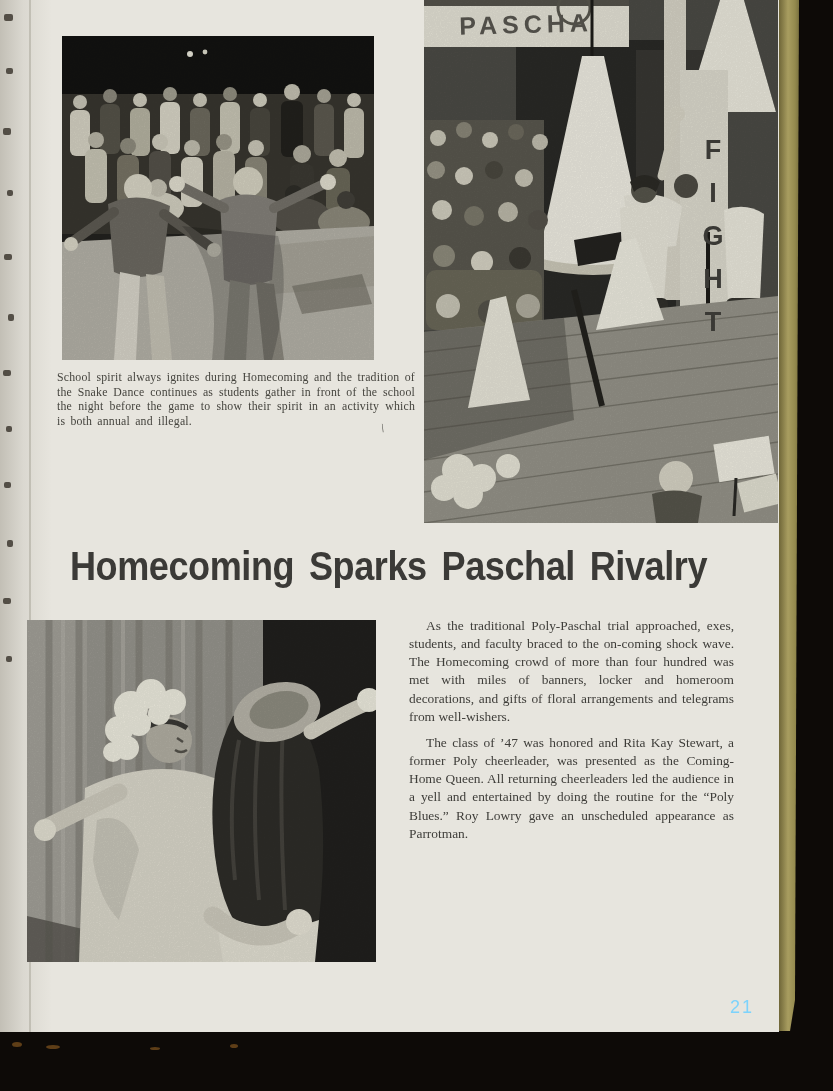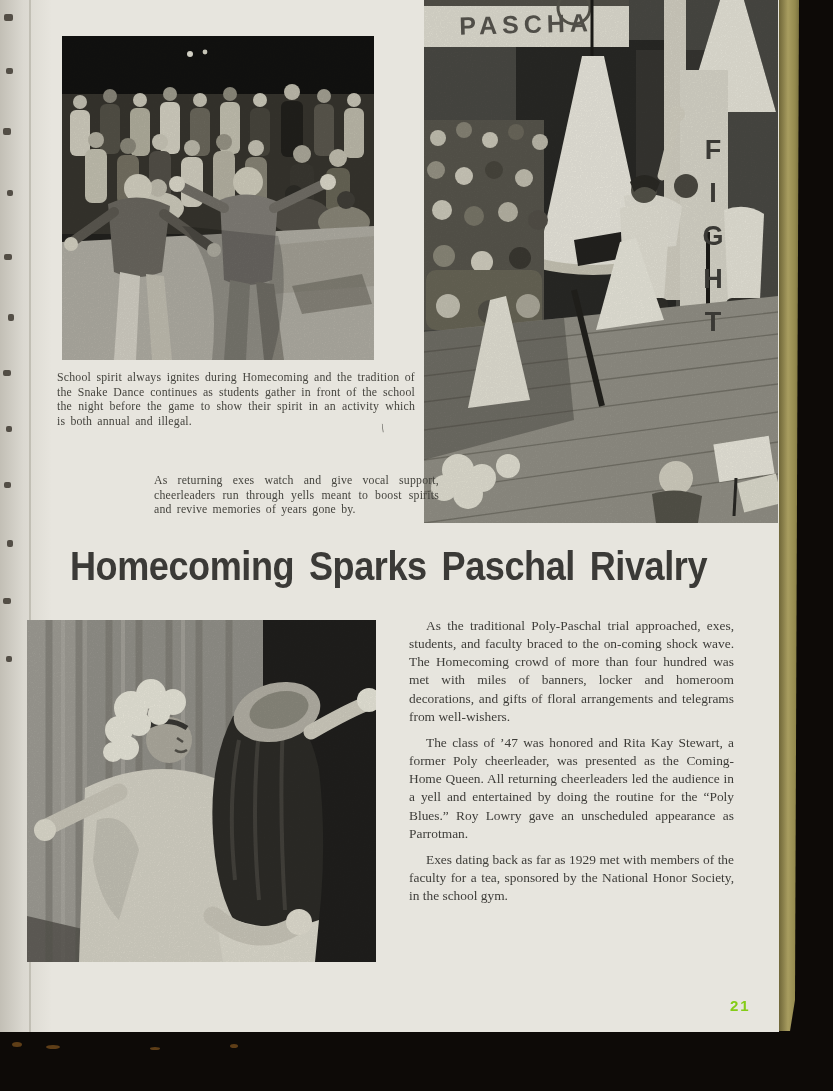--- a/index.html
+++ b/index.html
@@ -23,22 +23,22 @@
   .stray-mark{position:absolute;left:381px;top:421px;color:#4a4944;font-size:12px;transform:rotate(12deg);}
 
   .headline{position:absolute;left:70px;top:543px;white-space:nowrap;color:#3b3a37;
         font-family:"Liberation Sans", sans-serif;font-weight:700;font-size:41px;
         letter-spacing:-.5px;word-spacing:6px;transform:scaleX(.88);transform-origin:left top;}
 
   .article{position:absolute;left:401px;top:609px;width:341px;color:#3e3d39;
         font-size:13.4px;line-height:18.15px;text-align:justify;}
   .article p{margin:8px;text-indent:17px;}
 
-  .page-number{position:absolute;left:730px;top:997px;color:#84cc16;
-        font-family:"Liberation Sans", sans-serif;font-weight:700;font-size:15px;letter-spacing:2px;}
+  .page-number{position:absolute;left:730px;top:997px;color:#7dd3fc;
+        font-family:"Liberation Sans", sans-serif;font-weight:400;font-size:18px;letter-spacing:2px;}
 
   
   .banner-text{position:absolute;left:2px;top:2px;width:200px;height:44px;display:flex;
         align-items:center;justify-content:center;color:#504e48;
         font-family:"Liberation Sans", sans-serif;font-weight:700;font-size:25px;
         letter-spacing:5px;transform:rotate(-1.5deg);}
   .fight-sign{position:absolute;left:258px;top:74px;width:46px;height:336px;display:flex;
         justify-content:center;writing-mode:vertical-rl;text-orientation:upright;
         color:#3a3935;font-family:"Liberation Sans", sans-serif;font-weight:700;
         font-size:27px;letter-spacing:13px;}
@@ -282,21 +282,20 @@
       </g>
       <rect width="354" height="523" filter="url(#grainB)" opacity=".10"></rect>
     </svg>
     <div class="banner-text">PASCHA</div>
     <div class="fight-sign">FIGHT</div>
   </figure>
 
   <div class="caption" style="left:57px;top:370px;width:358px;">School spirit always ignites during Homecoming and the tradition of the Snake Dance continues as students gather in front of the school the night before the game to show their spirit in an activity which is both annual and illegal.</div>
   <div class="stray-mark">\</div>
 
-  <div class="caption" style="left:154px;top:473px;width:285px;">As returning exes watch and give vocal support, cheerleaders run through yells meant to boost spirits and revive memories of years gone by.</div>
 
   <h1 class="headline" style="margin:0;">Homecoming Sparks Paschal Rivalry</h1>
 
   <figure style="left:27px;top:620px;width:349px;height:342px;">
     <svg width="349" height="342" viewBox="0 0 349 342">
       <defs>
         <filter id="grainC">
             <feTurbulence type="fractalNoise" baseFrequency="0.8" numOctaves="2" result="n"></feTurbulence>
           <feColorMatrix in="n" type="matrix" values="0 0 0 0 0 0 0 0 0 0 0 0 0 0 0 0.7 0.7 0.7 0 0"></feColorMatrix>
           </filter>
@@ -355,21 +354,20 @@
 
       <path d="M186,296 Q228,330 268,306" stroke="#cfccbf" stroke-width="19" stroke-linecap="round" fill="none"></path>
       <circle cx="272" cy="302" r="13" fill="#e8e5d7"></circle>
       <rect width="349" height="342" filter="url(#grainC)" opacity=".10"></rect>
     </svg>
   </figure>
 
   <div class="article">
     <p>As the traditional Poly-Paschal trial approached, exes, students, and faculty braced to the on-coming shock wave. The Homecoming crowd of more than four hundred was met with miles of banners, locker and homeroom decorations, and gifts of floral arrangements and telegrams from well-wishers.</p>
     <p>The class of ’47 was honored and Rita Kay Stewart, a former Poly cheerleader, was presented as the Coming-Home Queen. All returning cheerleaders led the audience in a yell and entertained by doing the routine for the “Poly Blues.” Roy Lowry gave an unscheduled appearance as Parrotman.</p>
-    <p>Exes dating back as far as 1929 met with members of the faculty for a tea, sponsored by the National Honor Society, in the school gym.</p>
   </div>
 
 
   <div class="page-number">21</div>
 
   <div class="book-edge"></div>
   <div class="floor-speck" style="left:12px;top:1042px;width:10px;height:5px;"></div>
   <div class="floor-speck" style="left:46px;top:1045px;width:14px;height:4px;"></div>
   <div class="floor-speck" style="left:150px;top:1047px;width:10px;height:3px;"></div>
   <div class="floor-speck" style="left:230px;top:1044px;width:8px;height:4px;"></div>

